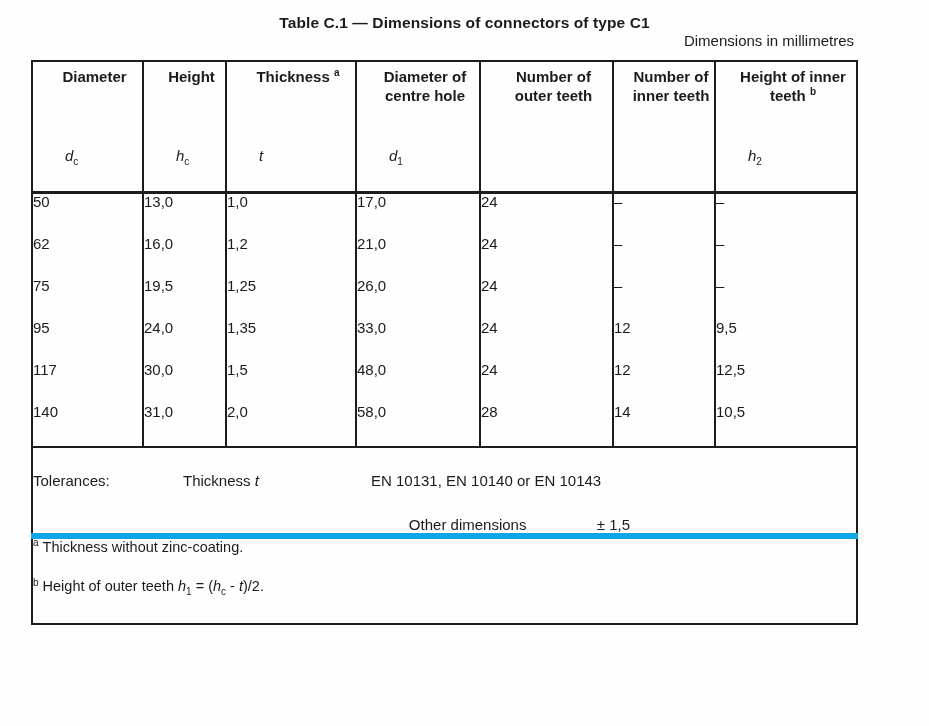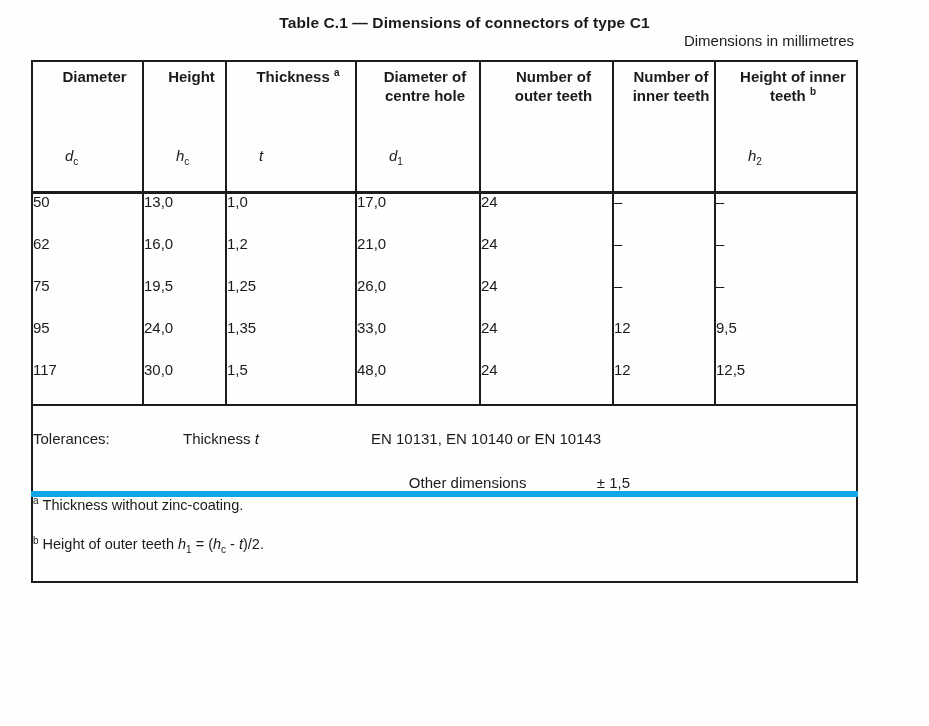--- a/index.html
+++ b/index.html
@@ -215,20 +215,29 @@
         </tr>
         <tr>
           <td>117</td>
           <td>30,0</td>
           <td>1,5</td>
           <td>48,0</td>
           <td>24</td>
           <td>12</td>
           <td>12,5</td>
         </tr>
+        <tr>
+          <td>140</td>
+          <td>31,0</td>
+          <td>2,0</td>
+          <td>58,0</td>
+          <td>28</td>
+          <td>14</td>
+          <td>10,5</td>
+        </tr>
       </tbody>
       <tfoot>
         <tr>
           <td class="tol-cell" colspan="7">
             <div class="tol-row">
               <span class="tol-label">Tolerances:</span>
               <span class="tol-item"><span>Thickness</span> <i>t</i></span>
               <span class="tol-value">EN 10131, EN 10140 or EN 10143</span>
             </div>
             <div class="tol-row">

